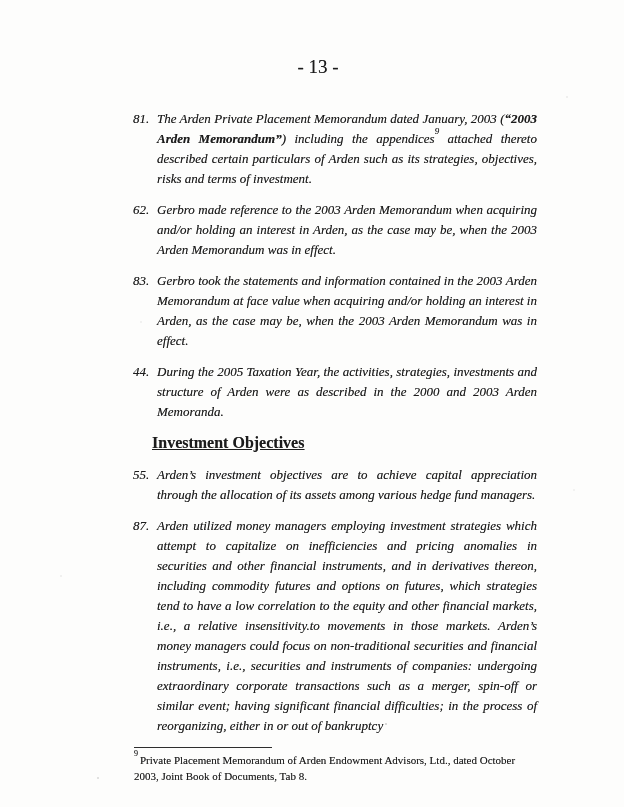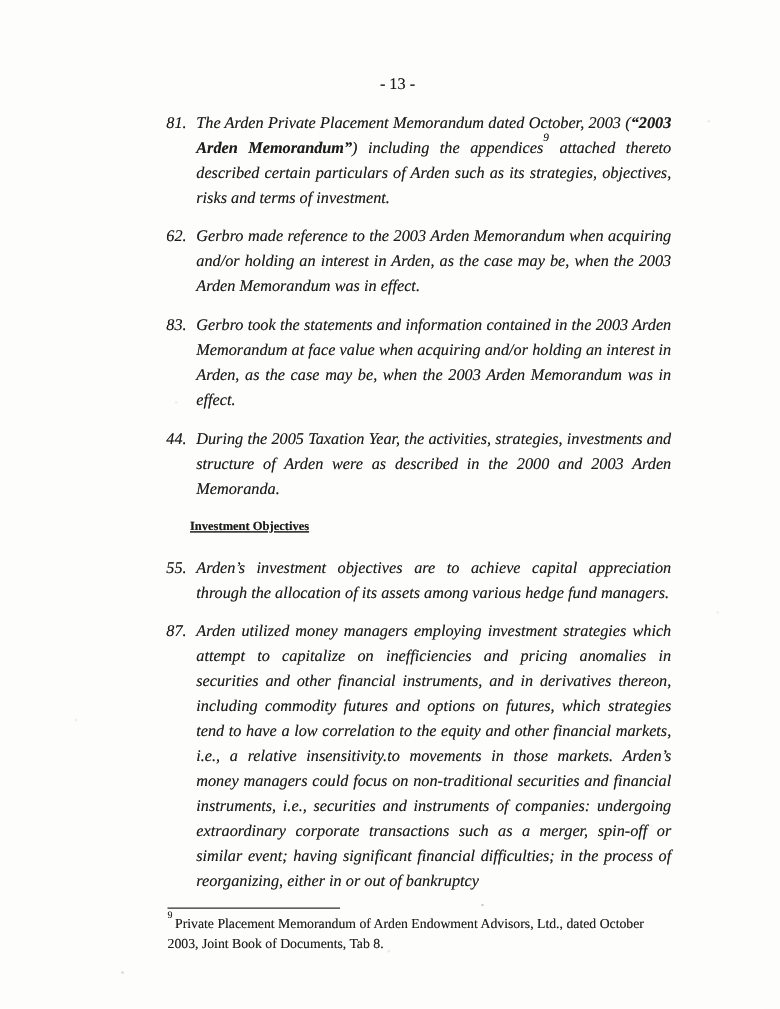--- a/index.html
+++ b/index.html
@@ -12,26 +12,26 @@
     color: #1c1c1c;
     overflow: hidden;
   }
   .content {
     position: absolute;
     left: 133px;
     top: 58px;
     width: 404px;
   }
   .page-number {
-    font-size: 13px;
+    font-size: 19px;
     line-height: 17px;
     text-align: center;
     position: relative;
     left: -17px;
-    margin-bottom: 13px;
+    margin-bottom: 34px;
     text-shadow: 0 0 0.4px rgba(28,28,28,0.6);
   }
   .para {
     display: flex;
     margin: 0 0 11px 0;
     font-size: 13px;
     line-height: 20px;
     text-shadow: 0 0 0.4px rgba(28,28,28,0.55);
     font-style: italic;
   }
@@ -44,21 +44,21 @@
     text-align: justify;
   }
   .para-text b { font-weight: bold; }
   sup.fn-ref {
     font-size: 9px;
     line-height: 0;
     position: relative;
     top: -4px;
   }
   .heading {
-    font-size: 10px;
+    font-size: 16px;
     line-height: 20px;
     font-weight: bold;
     text-decoration: underline;
     margin: 2px 0 12px 19px;
     text-shadow: 0 0 0.4px rgba(28,28,28,0.55);
   }
   .footnote-sep {
     width: 138px;
     height: 0;
     border-top: 1.5px solid #2e2e2e;
@@ -86,21 +86,21 @@
 </head>
 <body>
 
 <div class="page">
   <div class="content">
     <div class="page-number">- 13 -</div>
 
     <div id="doc-blocks">
         <div class="para">
           <span class="para-num">81.</span>
-          <div class="para-text"><span>The Arden Private Placement Memorandum dated October, 2003 (</span><b>“2003 Arden Memorandum”</b><span>) including the appendices</span><sup class="fn-ref">9</sup><span> attached thereto described certain particulars of Arden such as its strategies, objectives, risks and terms of investment.</span></div>
+          <div class="para-text"><span>The Arden Private Placement Memorandum dated January, 2003 (</span><b>“2003 Arden Memorandum”</b><span>) including the appendices</span><sup class="fn-ref">9</sup><span> attached thereto described certain particulars of Arden such as its strategies, objectives, risks and terms of investment.</span></div>
         </div>
         <div class="para">
           <span class="para-num">62.</span>
           <div class="para-text"><span>Gerbro made reference to the 2003 Arden Memorandum when acquiring and/or holding an interest in Arden, as the case may be, when the 2003 Arden Memorandum was in effect.</span></div>
         </div>
         <div class="para">
           <span class="para-num">83.</span>
           <div class="para-text"><span>Gerbro took the statements and information contained in the 2003 Arden Memorandum at face value when acquiring and/or holding an interest in Arden, as the case may be, when the 2003 Arden Memorandum was in effect.</span></div>
         </div>
         <div class="para">

